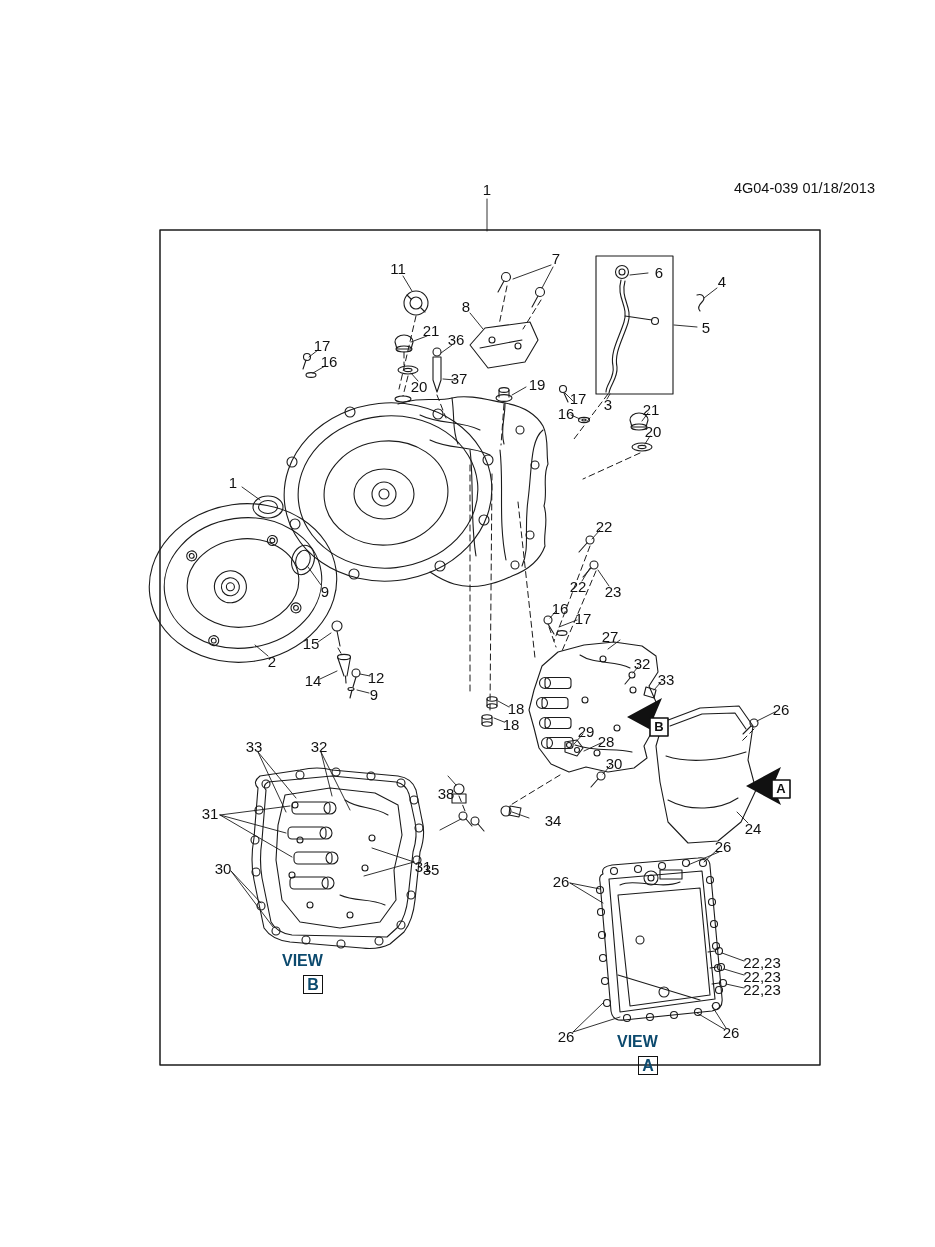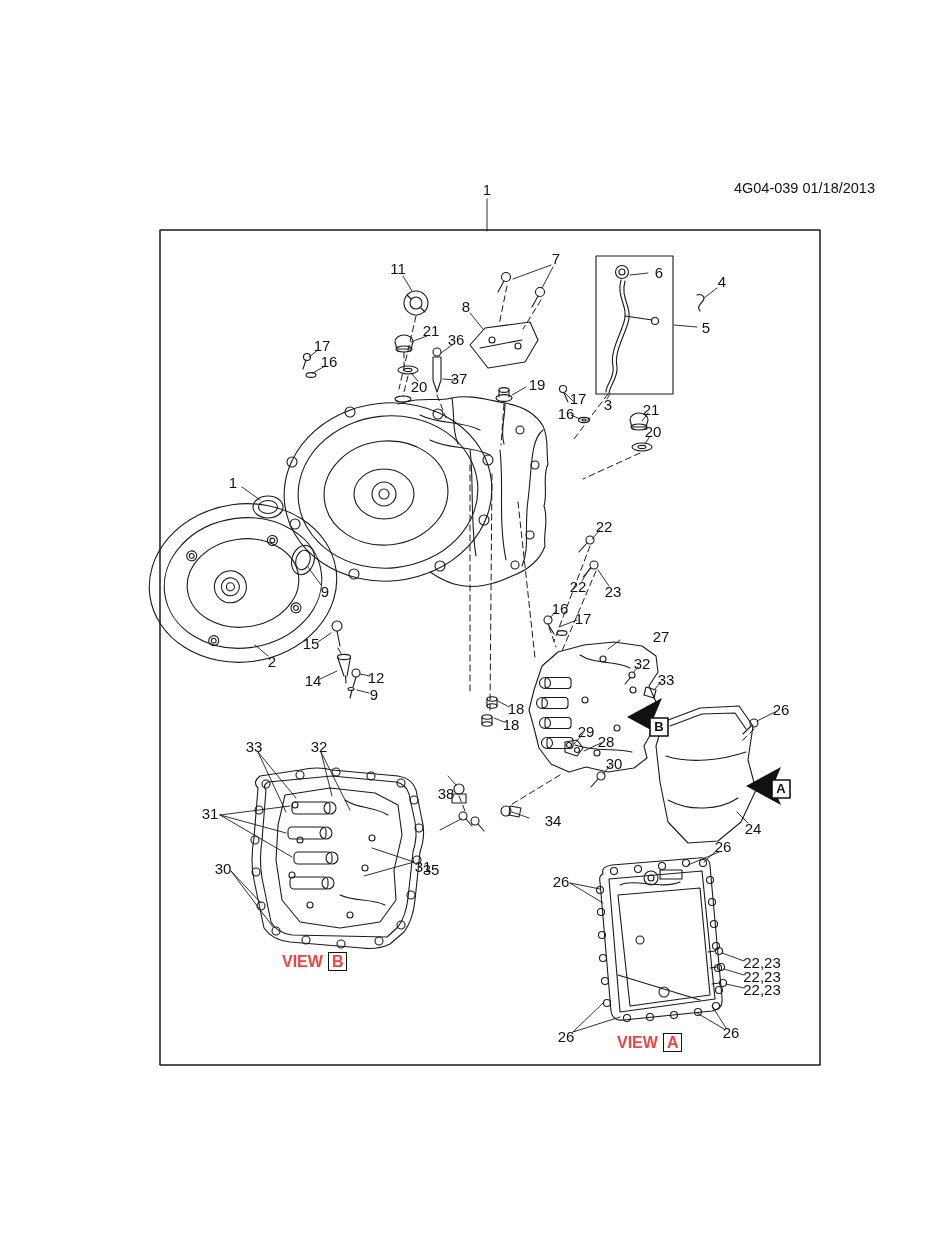--- a/index.html
+++ b/index.html
@@ -32,22 +32,22 @@
   .doc-ref {
     position: absolute; top: 180px; right: 60px;
     font-size: 14.5px; color: #111; white-space: nowrap;
   }
   #callout-layer { position: absolute; left: 0; top: 0; width: 100%; height: 100%; pointer-events: none; }
   .callout {
     position: absolute; transform: translate(-50%, -50%);
     font-size: 15px; color: #111; white-space: nowrap;
   }
   .view-label {
-    position: absolute; display: flex; align-items: center; gap: 5px;
-    font-size: 16px; font-weight: bold; color: #ef4444;
+    position: absolute; display: flex; align-items: flex-end; gap: 5px;
+    font-size: 16px; font-weight: bold; color: #0c4a6e; flex-direction: column;
   }
   .view-label .boxed {
     display: inline-block; border: 1.7px solid #111;
     padding: 0 3px; line-height: 1.08;
   }
 </style>
 </head>
 <body>
 
 <div class="page">
@@ -484,21 +484,21 @@
       <div class="callout" style="left: 651px; top: 409px;">21</div>
       <div class="callout" style="left: 566px; top: 413px;">16</div>
       <div class="callout" style="left: 653px; top: 431px;">20</div>
       <div class="callout" style="left: 233px; top: 482px;">1</div>
       <div class="callout" style="left: 604px; top: 526px;">22</div>
       <div class="callout" style="left: 578px; top: 586px;">22</div>
       <div class="callout" style="left: 613px; top: 591px;">23</div>
       <div class="callout" style="left: 325px; top: 591px;">9</div>
       <div class="callout" style="left: 560px; top: 608px;">16</div>
       <div class="callout" style="left: 583px; top: 618px;">17</div>
-      <div class="callout" style="left: 661px; top: 636px;">27</div>
+      <div class="callout" style="left: 610px; top: 636px;">27</div>
       <div class="callout" style="left: 311px; top: 643px;">15</div>
       <div class="callout" style="left: 272px; top: 661px;">2</div>
       <div class="callout" style="left: 642px; top: 663px;">32</div>
       <div class="callout" style="left: 376px; top: 677px;">12</div>
       <div class="callout" style="left: 666px; top: 679px;">33</div>
       <div class="callout" style="left: 313px; top: 680px;">14</div>
       <div class="callout" style="left: 374px; top: 694px;">9</div>
       <div class="callout" style="left: 516px; top: 708px;">18</div>
       <div class="callout" style="left: 781px; top: 709px;">26</div>
       <div class="callout" style="left: 511px; top: 724px;">18</div>

